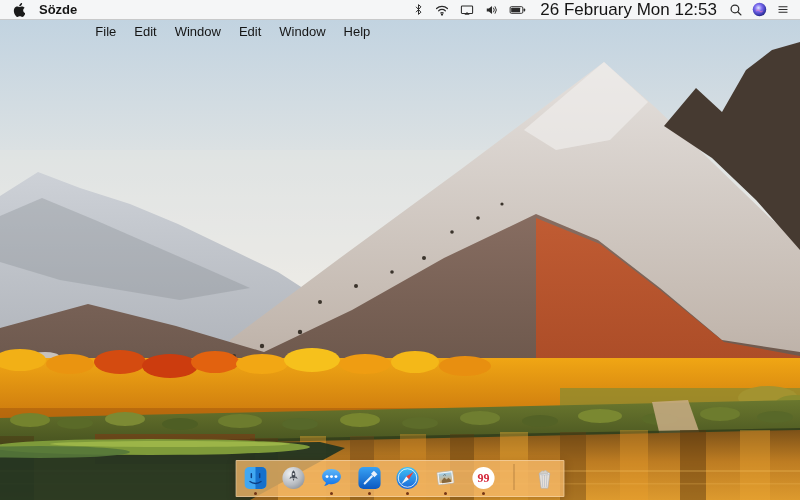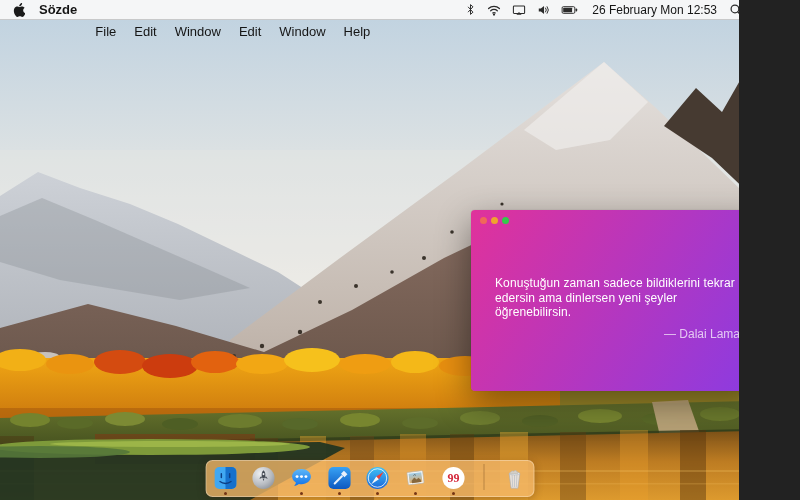--- a/index.html
+++ b/index.html
@@ -1,53 +1,53 @@
 <!DOCTYPE html>
 <html style="--quote-grad-start: #e0329b; --quote-grad-end: #8a3be2; --traffic-red: #f0685a; --traffic-yellow: #f0a32e; --traffic-green: #35c94c; --quote-text: #ffffff; --attribution-text: rgba(255,255,255,0.72); --menubar-bg: rgba(249,249,249,0.93); --dock-bg: rgba(243,183,105,0.78);"><head>
 <meta charset="utf-8">
 <style>
   html,body{margin:0;padding:0;background:#222;}
-  .screen{position:relative;width:739px;height:500px;overflow:hidden;
+  .screen{position:relative;width:800px;height:500px;overflow:hidden;
     font-family:"Liberation Sans",sans-serif;-webkit-font-smoothing:antialiased;}
   .wallpaper{position:absolute;left:0;top:0;width:800px;height:500px;display:block;}
 
   
   .menubar{position:absolute;left:0;top:0;width:800px;height:20px;
     background:var(--menubar-bg,rgba(249,249,249,0.93));
     border-bottom:1px solid rgba(0,0,0,0.18);
     display:flex;align-items:center;justify-content:space-between;
     font-size:13px;color:#151515;box-sizing:border-box;padding:0 10px 0 12px;z-index:30;}
   .mb-left{display:flex;align-items:center;height:100%;}
   .mb-left .apple{display:flex;align-items:center;margin-right:14px;}
   .mb-appname{font-weight:bold;margin-right:18px;}
   .mb-menu{margin-right:18px;cursor:default;margin-top:44px;}
   .mb-right{display:flex;align-items:center;height:100%;gap:9px;}
   .mb-right .sicon{display:flex;align-items:center;}
-  .mb-clock{font-size:12px;margin:0 3px;white-space:nowrap;}
+  .mb-clock{font-size:17px;margin:0 3px;white-space:nowrap;}
 
   
   .quote-window{position:absolute;left:471px;top:210px;width:290px;height:181px;
     border-radius:4px;box-shadow:0 12px 34px rgba(0,0,0,0.42),0 0 1px rgba(0,0,0,0.3);
     background:linear-gradient(122deg,var(--quote-grad-start,#e0329b) 0%,var(--quote-grad-end,#8a3be2) 100%);
     z-index:20;}
   .traffic{position:absolute;left:9px;top:7px;display:flex;gap:4px;}
   .tl{width:7px;height:7px;border-radius:50%;}
   .tl.red{background:var(--traffic-red,#f0685a);}
   .tl.yellow{background:var(--traffic-yellow,#f0a32e);}
   .tl.green{background:var(--traffic-green,#35c94c);}
   .quote-body{position:absolute;left:24px;right:21px;top:66px;}
   .quote-text{color:var(--quote-text,#fff);font-size:12px;line-height:14.5px;
     letter-spacing:0.1px;white-space:pre-line;}
   .quote-attr{margin-top:7px;text-align:right;font-size:12px;
     color:var(--attribution-text,rgba(255,255,255,0.72));}
 
   
   .dock{position:absolute;left:50%;bottom:3px;transform:translateX(-50%);
     display:flex;align-items:flex-end;gap:14px;padding:3px 7px 6px 7px;
-    border-radius:7px;background:var(--dock-bg,rgba(243,183,105,0.78));
+    border-radius:1px;background:var(--dock-bg,rgba(243,183,105,0.78));
     border:1px solid rgba(255,255,255,0.32);
     box-shadow:0 2px 9px rgba(60,25,5,0.3);z-index:25;}
   .dock-item{position:relative;width:24px;height:24px;display:flex;
     align-items:center;justify-content:center;}
   .dock-item svg{display:block;}
   .run-dot{position:absolute;left:50%;bottom:-5px;transform:translateX(-50%);
     width:3px;height:3px;border-radius:50%;background:rgba(96,32,8,0.85);}
   .dock-sep{width:1px;height:26px;background:rgba(70,35,8,0.3);margin:0 4px;align-self:center;}
 </style>
 </head>
@@ -263,33 +263,20 @@
         </svg>
       </span>
       <span class="sicon">
         <svg width="14" height="13" viewBox="0 0 16 16">
             <path d="M2.5 4.6h11 M2.5 8h11 M2.5 11.4h11" stroke="#2b2b2b" stroke-width="1.4"></path>
           </svg>
       </span>
     </div>
   </div>
 
-  <div class="quote-window">
-    <div class="traffic">
-      <span class="tl red"></span>
-      <span class="tl yellow"></span>
-      <span class="tl green"></span>
-    </div>
-    <div class="quote-body">
-      <div class="quote-text">Konuştuğun zaman sadece bildiklerini tekrar
-edersin ama dinlersen yeni şeyler
-öğrenebilirsin.</div>
-      <div class="quote-attr">— Dalai Lama</div>
-    </div>
-  </div>
 
   <div class="dock">
 
     <div class="dock-item" title="Finder">
       <svg width="24" height="24" viewBox="0 0 26 26">
         <defs>
             <clipPath id="fclip">
               <rect x="1" y="1" width="24" height="24" rx="5.5"></rect>
             </clipPath>
           </defs>

